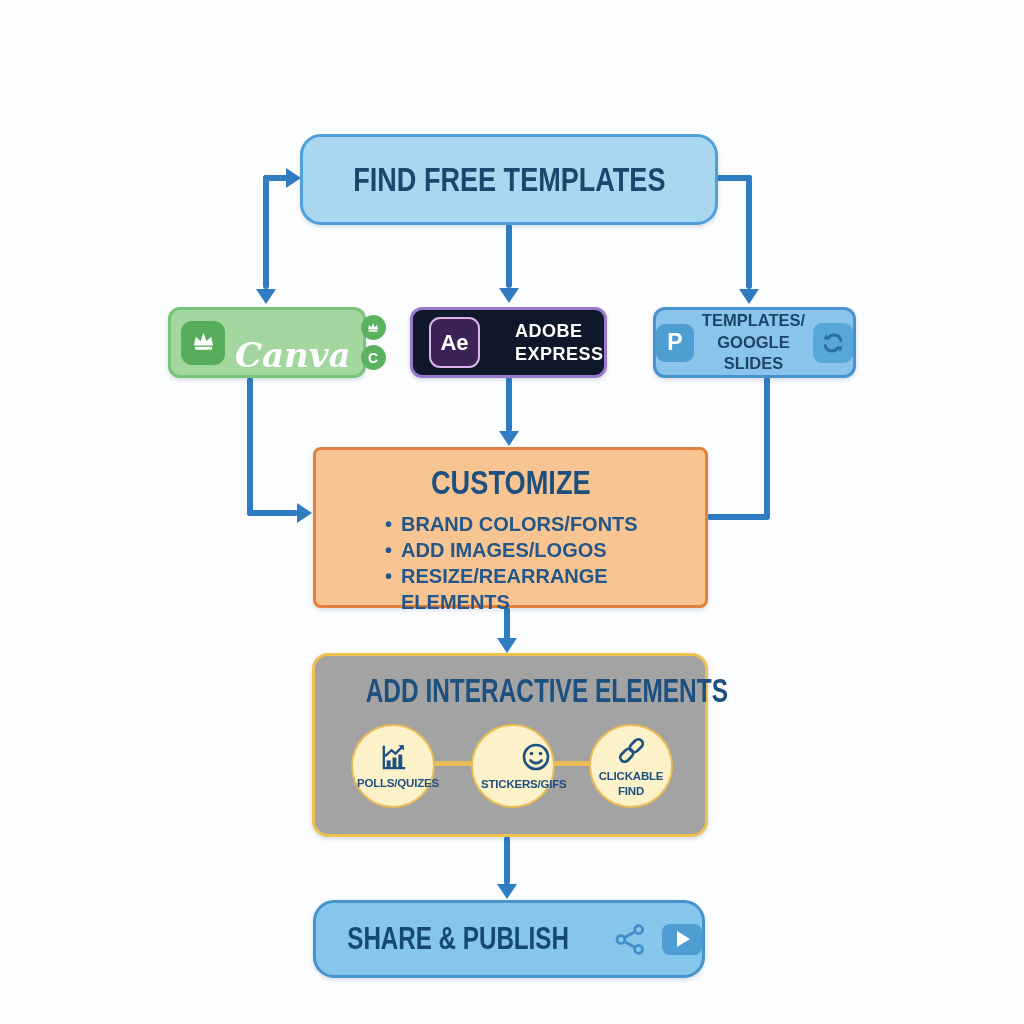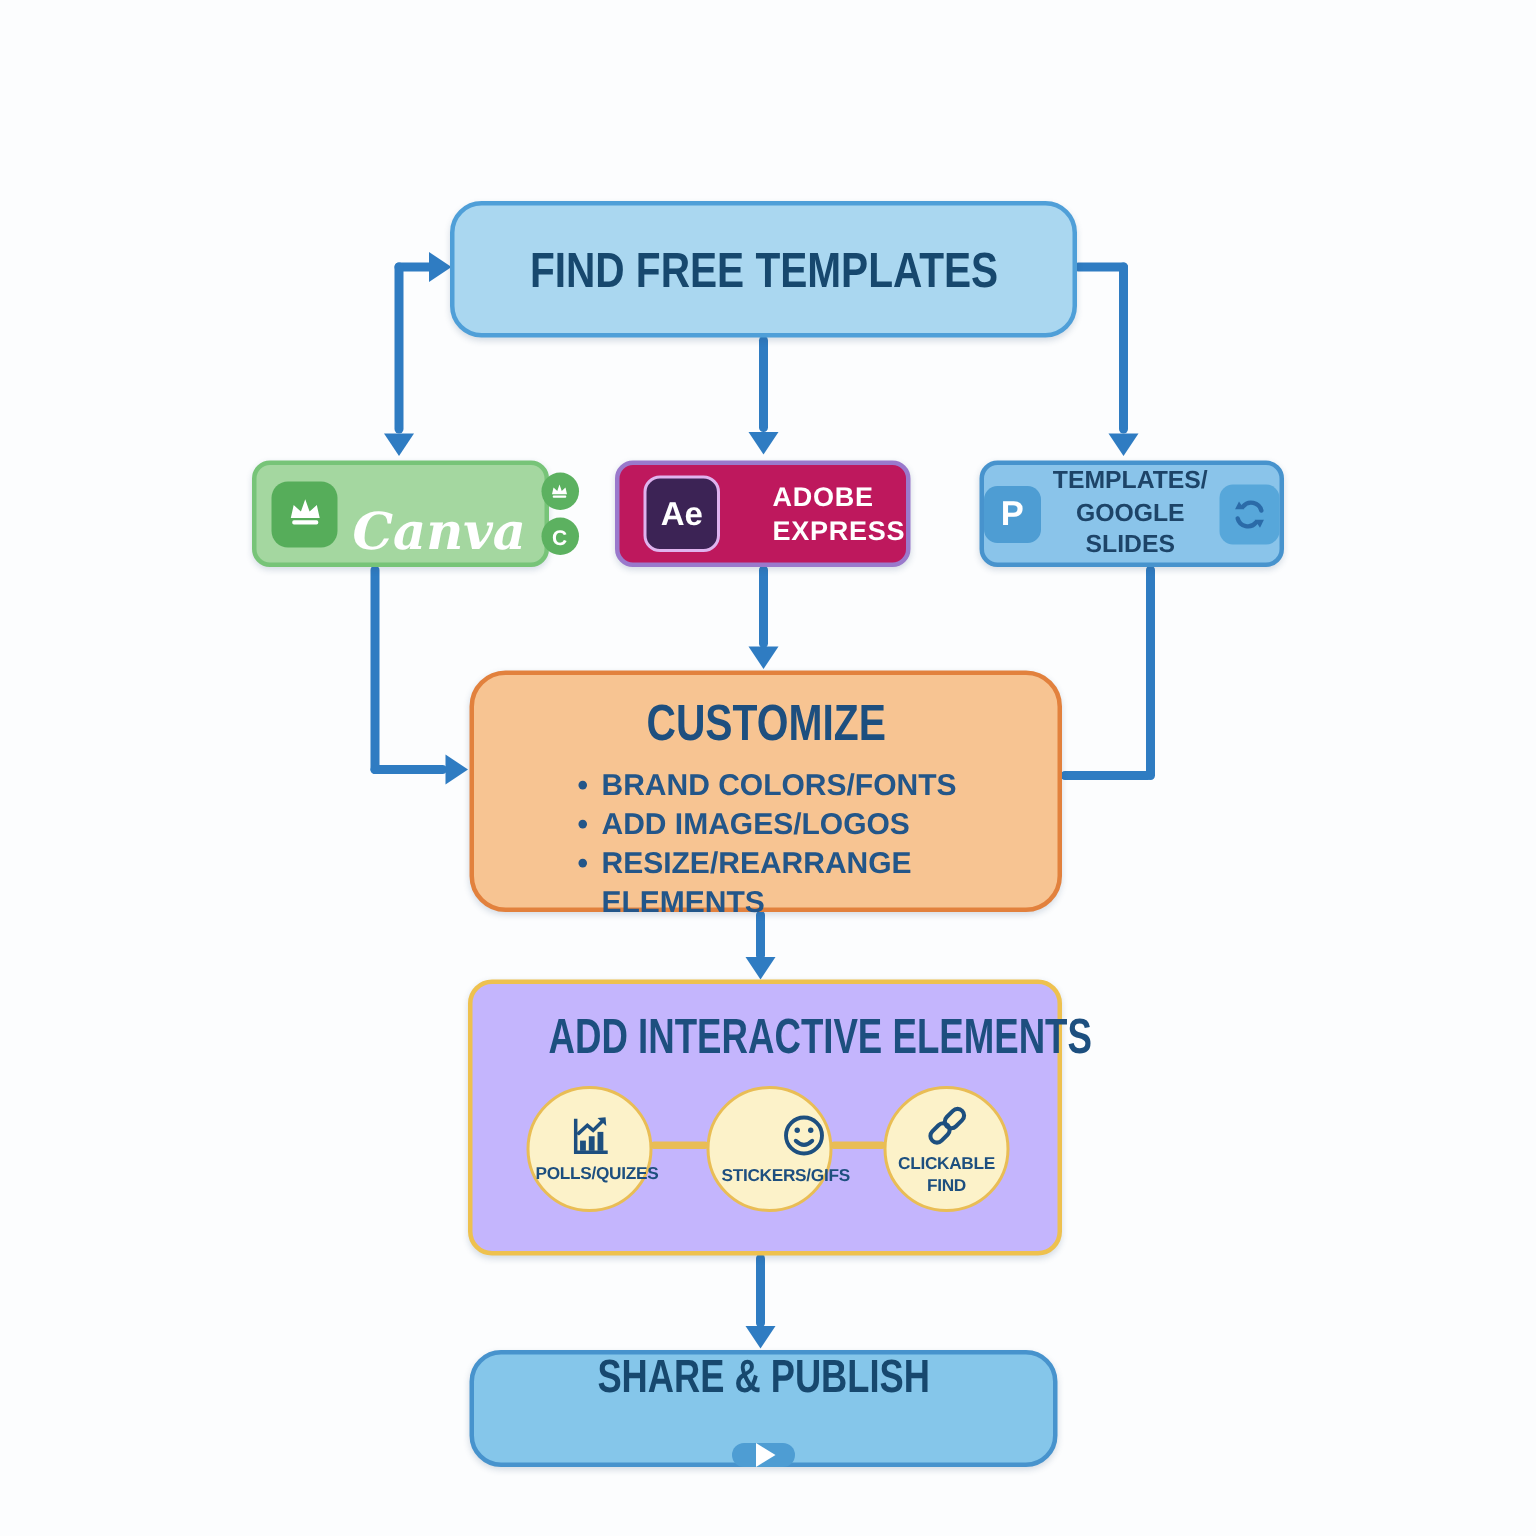--- a/index.html
+++ b/index.html
@@ -22,49 +22,49 @@
   .find .h{font-size:33px;color:#17486e;transform:scaleX(.82);}
   .canva{left:168px;top:307px;width:198px;height:71px;background:#a4d7a0;border:3px solid #77c478;
          border-radius:12px;justify-content:flex-start;padding:0 8px 0 10px;gap:10px;}
   .canva-word{flex:1;text-align:center;color:#fff;font-family:"DejaVu Serif",serif;
               font-style:italic;font-weight:700;font-size:34px;line-height:1;margin-top:24px;}
   .tile{display:flex;align-items:center;justify-content:center;flex:0 0 auto;}
   .canva-tile{width:44px;height:44px;border-radius:11px;background:#56ad5a;}
   .badge-col{display:flex;flex-direction:column;gap:5px;flex:0 0 auto;}
   .badge{width:25px;height:25px;border-radius:50%;background:#5cb160;color:#fff;
          display:flex;align-items:center;justify-content:center;font-size:14px;font-weight:700;}
-  .adobe{left:410px;top:307px;width:197px;height:71px;background:#be185d;border:3px solid #9a79cc;
+  .adobe{left:410px;top:307px;width:197px;height:71px;background:#0f172a;border:3px solid #9a79cc;
          border-radius:12px;justify-content:flex-start;padding:0 10px 0 16px;gap:16px;}
   .ae-tile{width:47px;height:47px;border-radius:11px;background:#3c2355;border:2.5px solid #dfb3ee;
            color:#fff;font-size:22px;font-weight:700;}
   .adobe-name{color:#fff;font-size:18px;font-weight:700;line-height:1.25;letter-spacing:.5px;margin-left:19px;}
   .ppt{left:653px;top:307px;width:203px;height:71px;background:#8ac4ea;border:3px solid #4793cd;
        border-radius:12px;padding:0 8px;gap:8px;}
   .p-tile{width:38px;height:38px;border-radius:9px;background:#4e9dd3;color:#fff;
           font-size:23px;font-weight:700;}
   .ppt-name{color:#1d4468;font-size:16.5px;font-weight:700;line-height:1.3;text-align:center;}
   .sync-tile{width:40px;height:40px;border-radius:9px;background:#57a7da;}
   .customize{left:313px;top:447px;width:395px;height:161px;background:#f7c492;border:3px solid #e2813d;
-             border-radius:24px;flex-direction:column;justify-content:flex-start;padding-top:13px;}
+             border-radius:8px;flex-direction:column;justify-content:flex-start;padding-top:13px;}
   .customize .h{font-size:34px;color:#1d4f7f;transform:scaleX(.8);}
   .bullets{margin:9px 0 0 0;padding-left:69px;align-self:flex-start;list-style:none;}
   .bullets li{color:#235689;font-size:20px;font-weight:600;line-height:26px;display:flex;gap:9px;}
   .bullets li::before{content:"•";color:#235689;font-weight:700;}
-  .interactive{left:312px;top:653px;width:396px;height:184px;background:#c4b5fd;border:3px solid #eec14f;
+  .interactive{left:312px;top:653px;width:396px;height:184px;background:#a3a3a3;border:3px solid #eec14f;
                border-radius:16px;}
   .interactive .h{position:absolute;left:0;top:16px;width:100%;text-align:center;
                   font-size:33px;color:#1d4f7f;transform:scaleX(.74);}
   .circ{position:absolute;width:84px;height:84px;border-radius:50%;background:#fcf2c9;
         border:2.5px solid #e9bd55;box-sizing:border-box;display:flex;flex-direction:column;
         align-items:center;justify-content:center;gap:2px;}
   .circ .lbl{color:#1d4f7f;font-size:11.5px;font-weight:700;text-align:center;line-height:1.25;
              letter-spacing:-.2px;width:72px;}
   .circ-ln{position:absolute;height:5px;background:#e9bd55;border-radius:2px;}
   .share{left:313px;top:900px;width:392px;height:78px;background:#85c6ea;border:3px solid #4793cd;
-         gap:13px;flex-direction:column;}
+         gap:13px;}
   .share .h{font-size:31px;color:#17486e;transform:scaleX(.78);}
   .play{width:42px;height:31px;border-radius:8px;background:#4e9dd3;display:flex;
         align-items:center;justify-content:center;}
   .play-tri{width:0;height:0;border-top:8px solid transparent;border-bottom:8px solid transparent;
             border-left:13px solid #fff;margin-left:3px;}
   svg{display:block;}
 </style>
 </head>
 <body>
 

